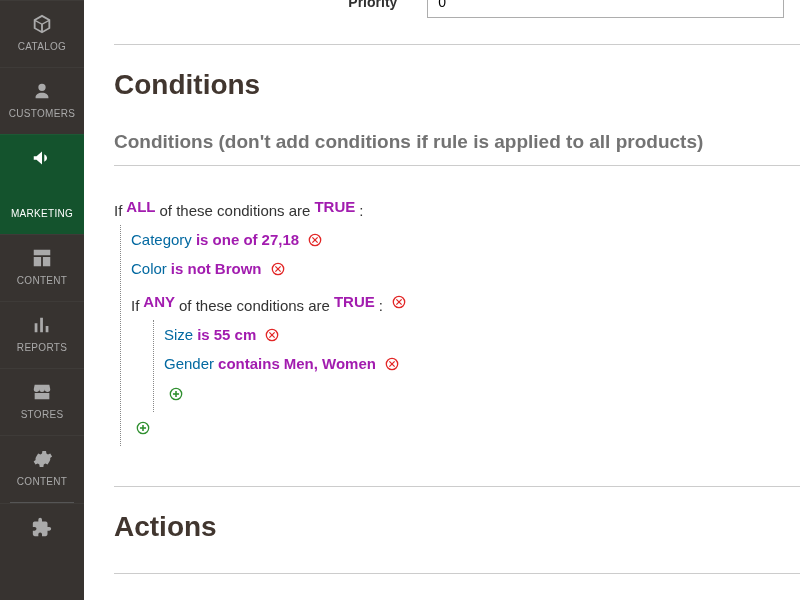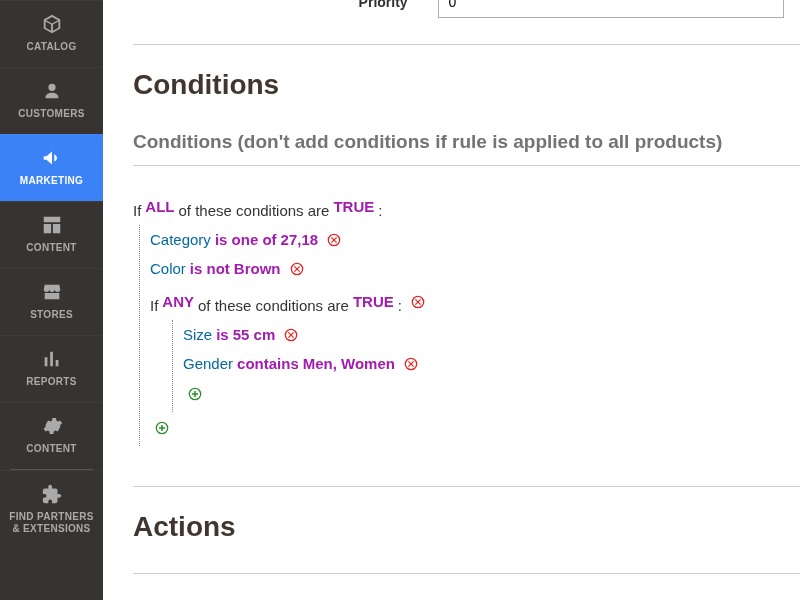--- a/index.html
+++ b/index.html
@@ -8,39 +8,38 @@
     font-family: "Helvetica Neue", Arial, sans-serif;
     font-size: 14px;
     color: #333;
     background: #fff;
     overflow: hidden;
   }
   .app { display: flex; height: 100vh; width: 100vw; }
 
   
   .sidebar {
-    width: 103px;
+    width: 84px;
     background: #373330;
     color: #aaa;
     display: flex;
     flex-direction: column;
     flex-shrink: 0;
-    font-weight: bold;
   }
   .nav-item {
     display: flex;
     flex-direction: column;
     align-items: center;
     justify-content: center;
     padding: 12px 4px 14px;
     border-top: 1px solid rgba(255,255,255,0.04);
     cursor: pointer;
     text-align: center;
   }
-  .nav-item.active { background: #3b82f6; color: #fff; }
+  .nav-item.active { background: #14532d; color: #fff; gap: 33px; }
   .nav-item .icon { margin-bottom: 6px; display:flex; align-items:center; justify-content:center; }
   .nav-item .icon svg { width: 22px; height: 22px; fill: #aaa; }
   .nav-item.active .icon svg { fill: #fff; }
   .nav-label { font-size: 10px; letter-spacing: 0.3px; line-height: 1.2; }
   .nav-sep { border-top: 1px solid #555; margin: 0 10px; }
 
   
   .main {
     flex: 1;
     overflow: hidden;
@@ -164,54 +163,52 @@
         <svg viewBox="0 0 24 24">
             <path d="M3 3h18v6H3V3zm0 8h8v10H3V11zm10 0h8v10h-8V11z"></path>
           </svg>
       </span>
       <span class="nav-label">CONTENT</span>
     </div>
 
     <div class="nav-item">
       <span class="icon">
         <svg viewBox="0 0 24 24">
+            <path d="M4 20h3V10H4v10zm6 0h3V4h-3v16zm6 0h3v-7h-3v7z"></path>
+          </svg>
+      </span>
+      <span class="nav-label">REPORTS</span>
+    </div>
+
+    <div class="nav-item">
+      <span class="icon">
+        <svg viewBox="0 0 24 24">
             <path d="M4 4h16l1 5a3 3 0 0 1-3 3 3 3 0 0 1-3-3 3 3 0 0 1-6 0 3 3 0 0 1-3 3 3 3 0 0 1-3-3l1-5zm0 9h16v7H4v-7z"></path>
           </svg>
       </span>
       <span class="nav-label">STORES</span>
     </div>
 
     <div class="nav-item">
       <span class="icon">
         <svg viewBox="0 0 24 24">
-            <path d="M4 20h3V10H4v10zm6 0h3V4h-3v16zm6 0h3v-7h-3v7z"></path>
-          </svg>
-      </span>
-      <span class="nav-label">REPORTS</span>
-    </div>
-
-    <div class="nav-item">
-      <span class="icon">
-        <svg viewBox="0 0 24 24">
             <path d="M12 8a4 4 0 1 0 4 4 4 4 0 0 0-4-4zm9 4a7 7 0 0 0-.1-1l2.1-1.6-2-3.4-2.5 1a7 7 0 0 0-1.7-1l-.4-2.7h-4l-.4 2.7a7 7 0 0 0-1.7 1l-2.5-1-2 3.4L5 11a7 7 0 0 0 0 2l-2.1 1.6 2 3.4 2.5-1a7 7 0 0 0 1.7 1l.4 2.7h4l.4-2.7a7 7 0 0 0 1.7-1l2.5 1 2-3.4L20.9 13a7 7 0 0 0 .1-1z"></path>
           </svg>
       </span>
       <span class="nav-label">CONTENT</span>
     </div>
 
     <div class="nav-sep"></div>
 
     <div class="nav-item">
       <span class="icon">
         <svg viewBox="0 0 24 24">
             <path d="M10 2a2 2 0 0 1 2 2v2h4a2 2 0 0 1 2 2v4h2a2 2 0 1 1 0 4h-2v4a2 2 0 0 1-2 2h-4v-2a2 2 0 1 0-4 0v2H4a2 2 0 0 1-2-2v-4h2a2 2 0 1 0 0-4H2V8a2 2 0 0 1 2-2h4V4a2 2 0 0 1 2-2z"></path>
           </svg>
       </span>
-      <span class="nav-label" style="white-space:pre-line;">FIND PARTNERS
-&amp; EXTENSIONS</span>
     </div>
 
   </nav>
 
   <main class="main">
 
     <div class="priority-row">
       <label class="field-label">Priority</label>
       <input type="text" value="0" style="">
     </div>

